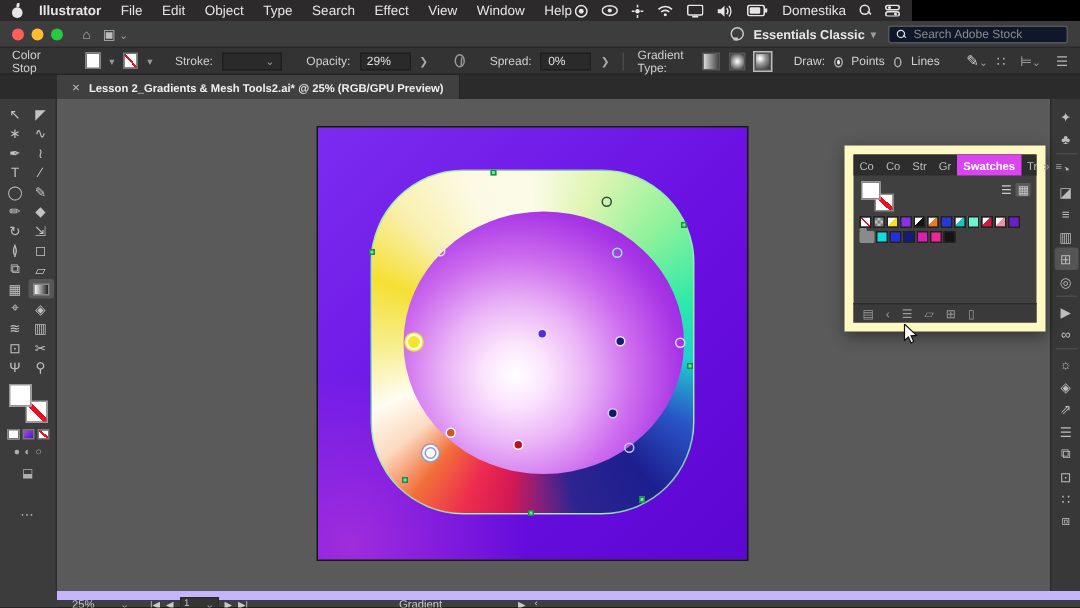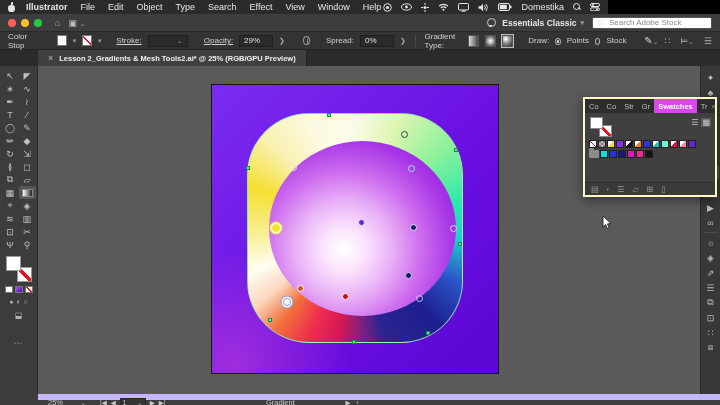--- a/index.html
+++ b/index.html
@@ -28,28 +28,28 @@
   .tl { width:8px; height:8px; border-radius:50%; margin-right:5px; }
   .tl.r{background:#ff5f57}.tl.y{background:#febc2e}.tl.g{background:#28c840}
   .tb-icon { color:#bdbdbd; font-size:9px; margin-left:8px; }
   .tb-title { position:absolute; left:0; right:0; text-align:center; color:#cfcfcf; font-size:9px; pointer-events:none; }
   #titlebar-right { margin-left:auto; display:flex; align-items:center; gap:8px; z-index:2; }
   .bulb { width:7px; height:9px; position:relative; }
   .bulb::before{content:"";position:absolute;left:0;top:0;width:7px;height:7px;border:1px solid #c9c9c9;border-radius:50%;}
   .bulb::after{content:"";position:absolute;left:2px;top:7px;width:3px;height:2px;background:#c9c9c9;}
   .workspace { color:#e8e8e8; font-weight:bold; font-size:8.5px; display:flex; gap:4px; align-items:center; }
   .chev { color:#9a9a9a; font-size:7px; }
-  .searchbox { width:120px; height:12px; background:#ffffff; border:1px solid #555; border-radius:2px;
+  .searchbox { width:120px; height:12px; background:#0f172a; border:1px solid #555; border-radius:2px;
     display:flex; align-items:center; gap:4px; padding:0 4px; color:#8b8b8b; font-size:8px; }
 
   
   #controlbar { position:absolute; left:0; top:32px; width:720px; height:18px; background:#333333;
     border-bottom:1px solid #252525; display:flex; align-items:center; font-size:8px; color:#d6d6d6; padding:0 8px; gap:6px; }
   .cb-label { color:#d0d0d0; }
-  .cb-label.u { text-decoration:underline; }
+  .cb-label.u { }
   .swatch-chip { width:13px; height:11px; border:1px solid #777; background:#fff; }
   .swatch-chip.none { background:linear-gradient(to top right,#fff 44%,#e81123 44% 56%,#fff 56%); }
   .field { height:12px; background:#2a2a2a; border:1px solid #1f1f1f; color:#e0e0e0;
     display:flex; align-items:center; padding:0 4px; min-width:34px; }
   .spin { color:#aaa; font-size:7px; }
   .gt-btn { width:15px; height:12px; border:1px solid #555; background:linear-gradient(to right,#ddd,#444); }
   .gt-btn.radial { background:radial-gradient(circle,#eee 10%,#444 90%); }
   .gt-btn.freeform { background:radial-gradient(circle at 30% 30%,#fff 5%,#999 40%,#333 95%); outline:1px solid #bbb; }
   .radio { width:7px; height:7px; border:1px solid #aaa; border-radius:50%; display:inline-block; position:relative; top:1px; }
   .radio.on::after { content:""; position:absolute; inset:1px; background:#e8e8e8; border-radius:50%; }
@@ -108,22 +108,22 @@
 
   
   #dock { position:absolute; left:700px; top:0; width:20px; height:328px; background:#383838;
     border-left:1px solid #2a2a2a; display:flex; flex-direction:column; align-items:center; padding-top:4px; }
   .dock-icon { width:16px; height:15px; display:flex; align-items:center; justify-content:center;
     color:#bdbdbd; font-size:9px; }
   .dock-icon.active { background:#555; border-radius:2px; }
   .dock-sep { width:14px; height:1px; background:#4a4a4a; margin:2px 0; }
 
   
-  #swatches-panel { position:absolute; left:583px; top:31px; width:134px; height:100px;
-    background:#404040; border:2px solid #fef9c3; box-shadow:0 3px 10px rgba(0,0,0,.45); font-size:7.5px; }
+  #swatches-panel { position:absolute; left:563px; top:31px; width:134px; height:124px;
+    background:#404040; border:6px solid #fef9c3; box-shadow:0 3px 10px rgba(0,0,0,.45); font-size:7.5px; }
   #sw-tabs { height:14px; background:#2d2d2d; display:flex; align-items:stretch; color:#bdbdbd; }
   #sw-tabs .swtab { padding:0 4px; display:flex; align-items:center; }
   #sw-tabs .swtab.active { background:#d946ef; color:#fff; font-weight:bold; }
   #sw-tabs .tabext { margin-left:auto; display:flex; gap:4px; align-items:center; padding-right:3px; color:#9d9d9d; }
   #sw-body { position:relative; height:72px; }
   #sw-fs { position:absolute; left:5px; top:4px; width:22px; height:20px; }
   #sw-fs .f { position:absolute; left:0; top:0; width:13px; height:12px; background:#fff; border:1px solid #888; z-index:2; }
   #sw-fs .s { position:absolute; right:0; bottom:0; width:13px; height:12px; border:1px solid #888;
     background:linear-gradient(to top right,#fff 40%,#e81123 40% 60%,#fff 60%); }
   #sw-views { position:absolute; right:4px; top:5px; display:flex; gap:3px; color:#c9c9c9; font-size:8px; }
@@ -255,21 +255,21 @@
     <span class="vsep"></span>
     <span class="cb-label">Gradient Type:</span>
     <span class="gt-btn"></span>
     <span class="gt-btn radial"></span>
     <span class="gt-btn freeform"></span>
     <span style="width:4px"></span>
     <span class="cb-label">Draw:</span>
     <span class="radio on"></span>
     <span class="cb-label">Points</span>
     <span class="radio"></span>
-    <span class="cb-label">Stock</span>
+    <span class="cb-label">Lines</span>
     <span style="width:8px"></span>
     <span class="cb-label" style="font-size:10px">✎<span class="chev">⌄</span></span>
     <div class="cb-right">
       <span>∷</span>
       <span>⊨<span class="chev">⌄</span></span>
       <span>☰</span>
     </div>
   </div>
 
   <div id="tabbar">

